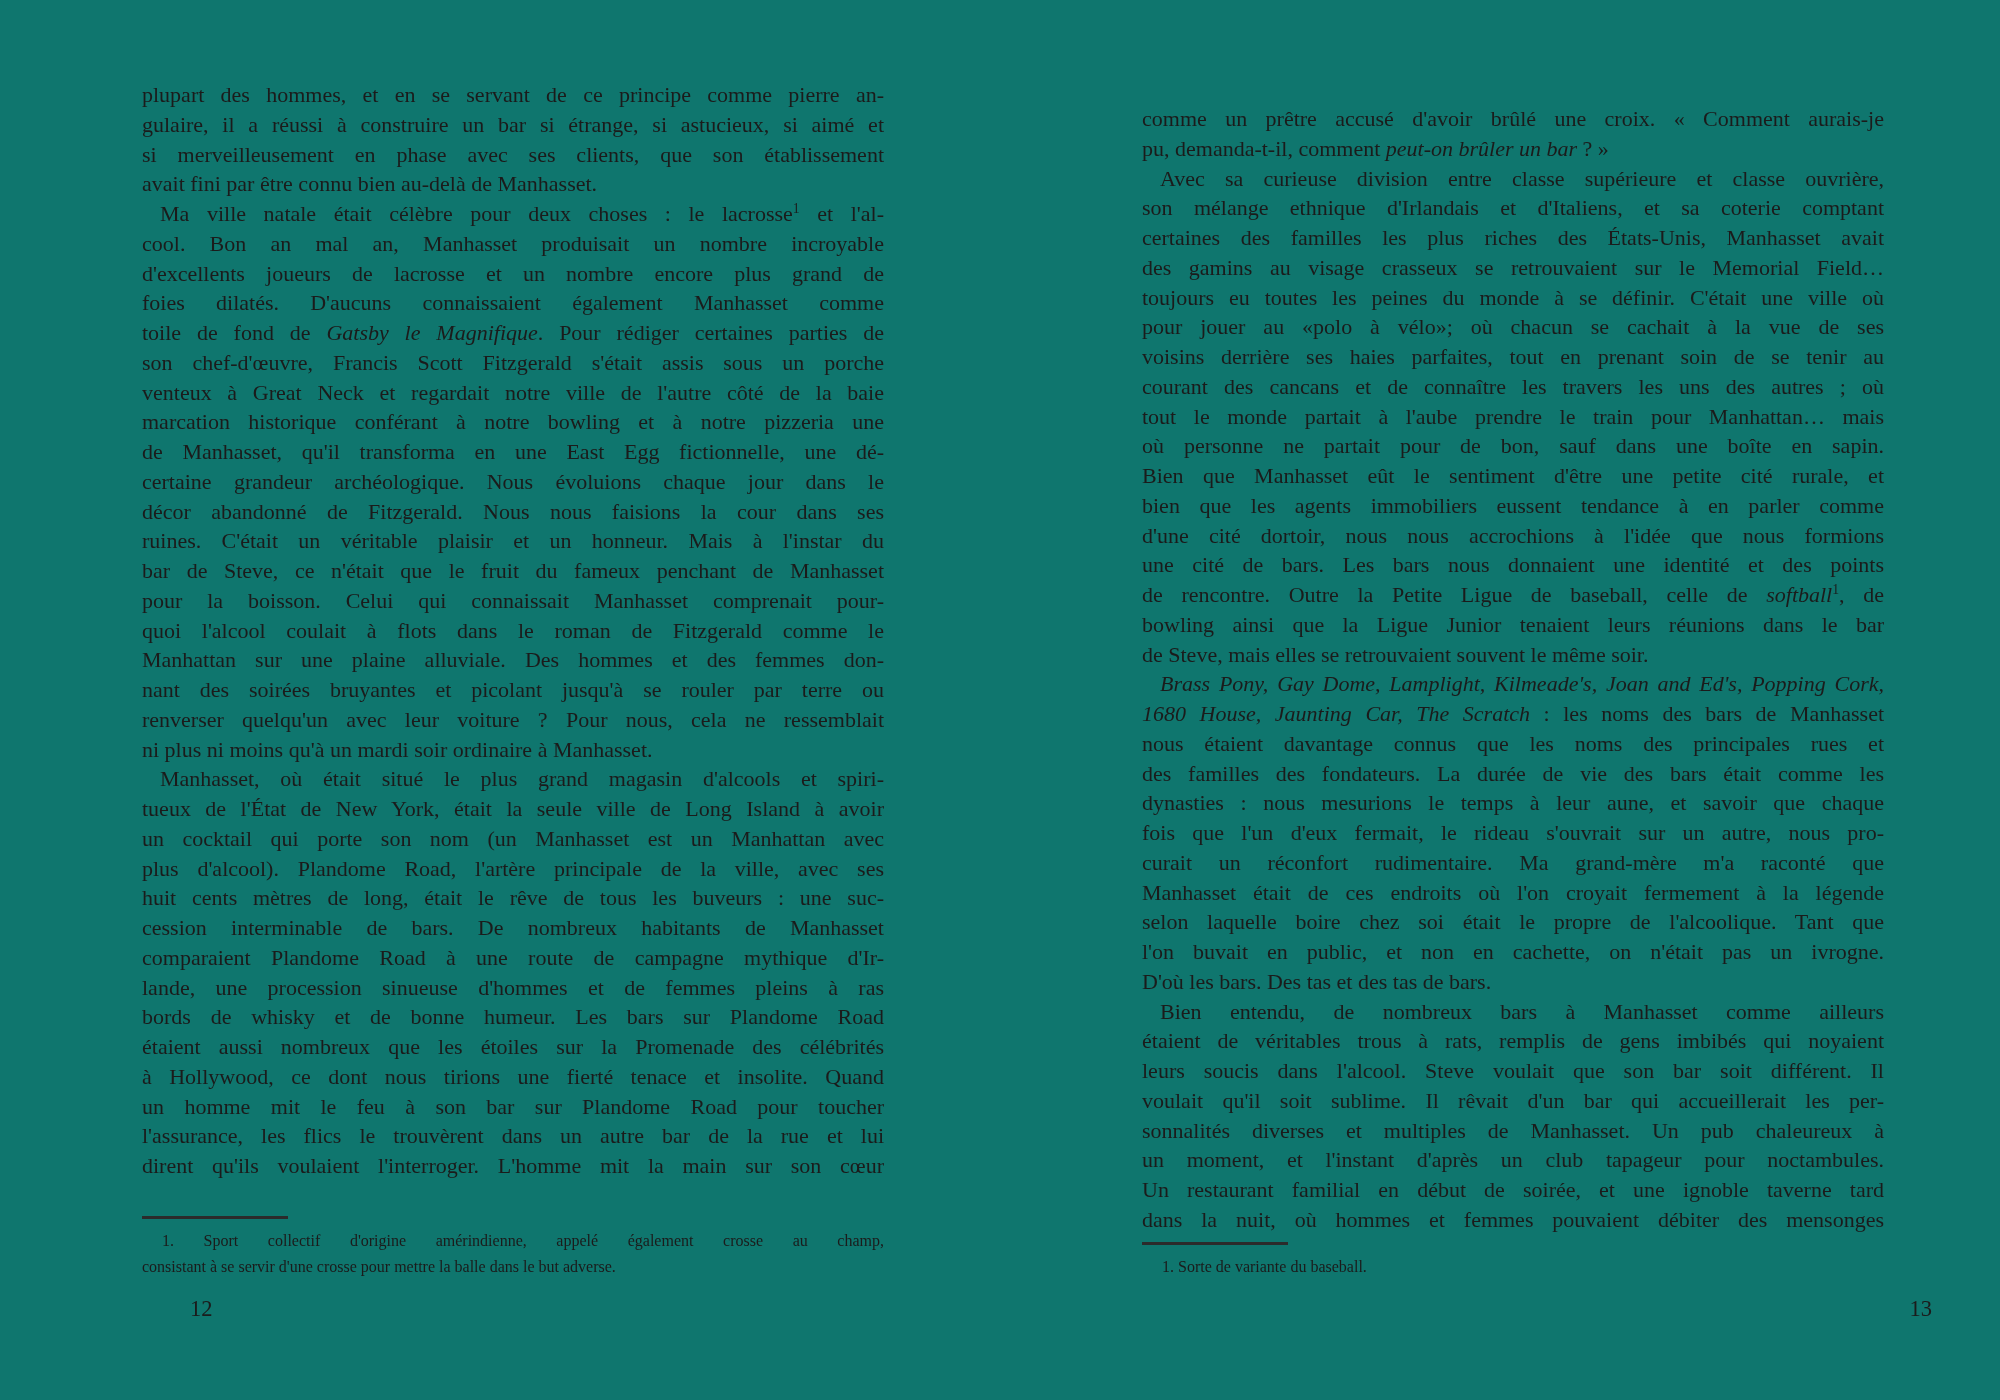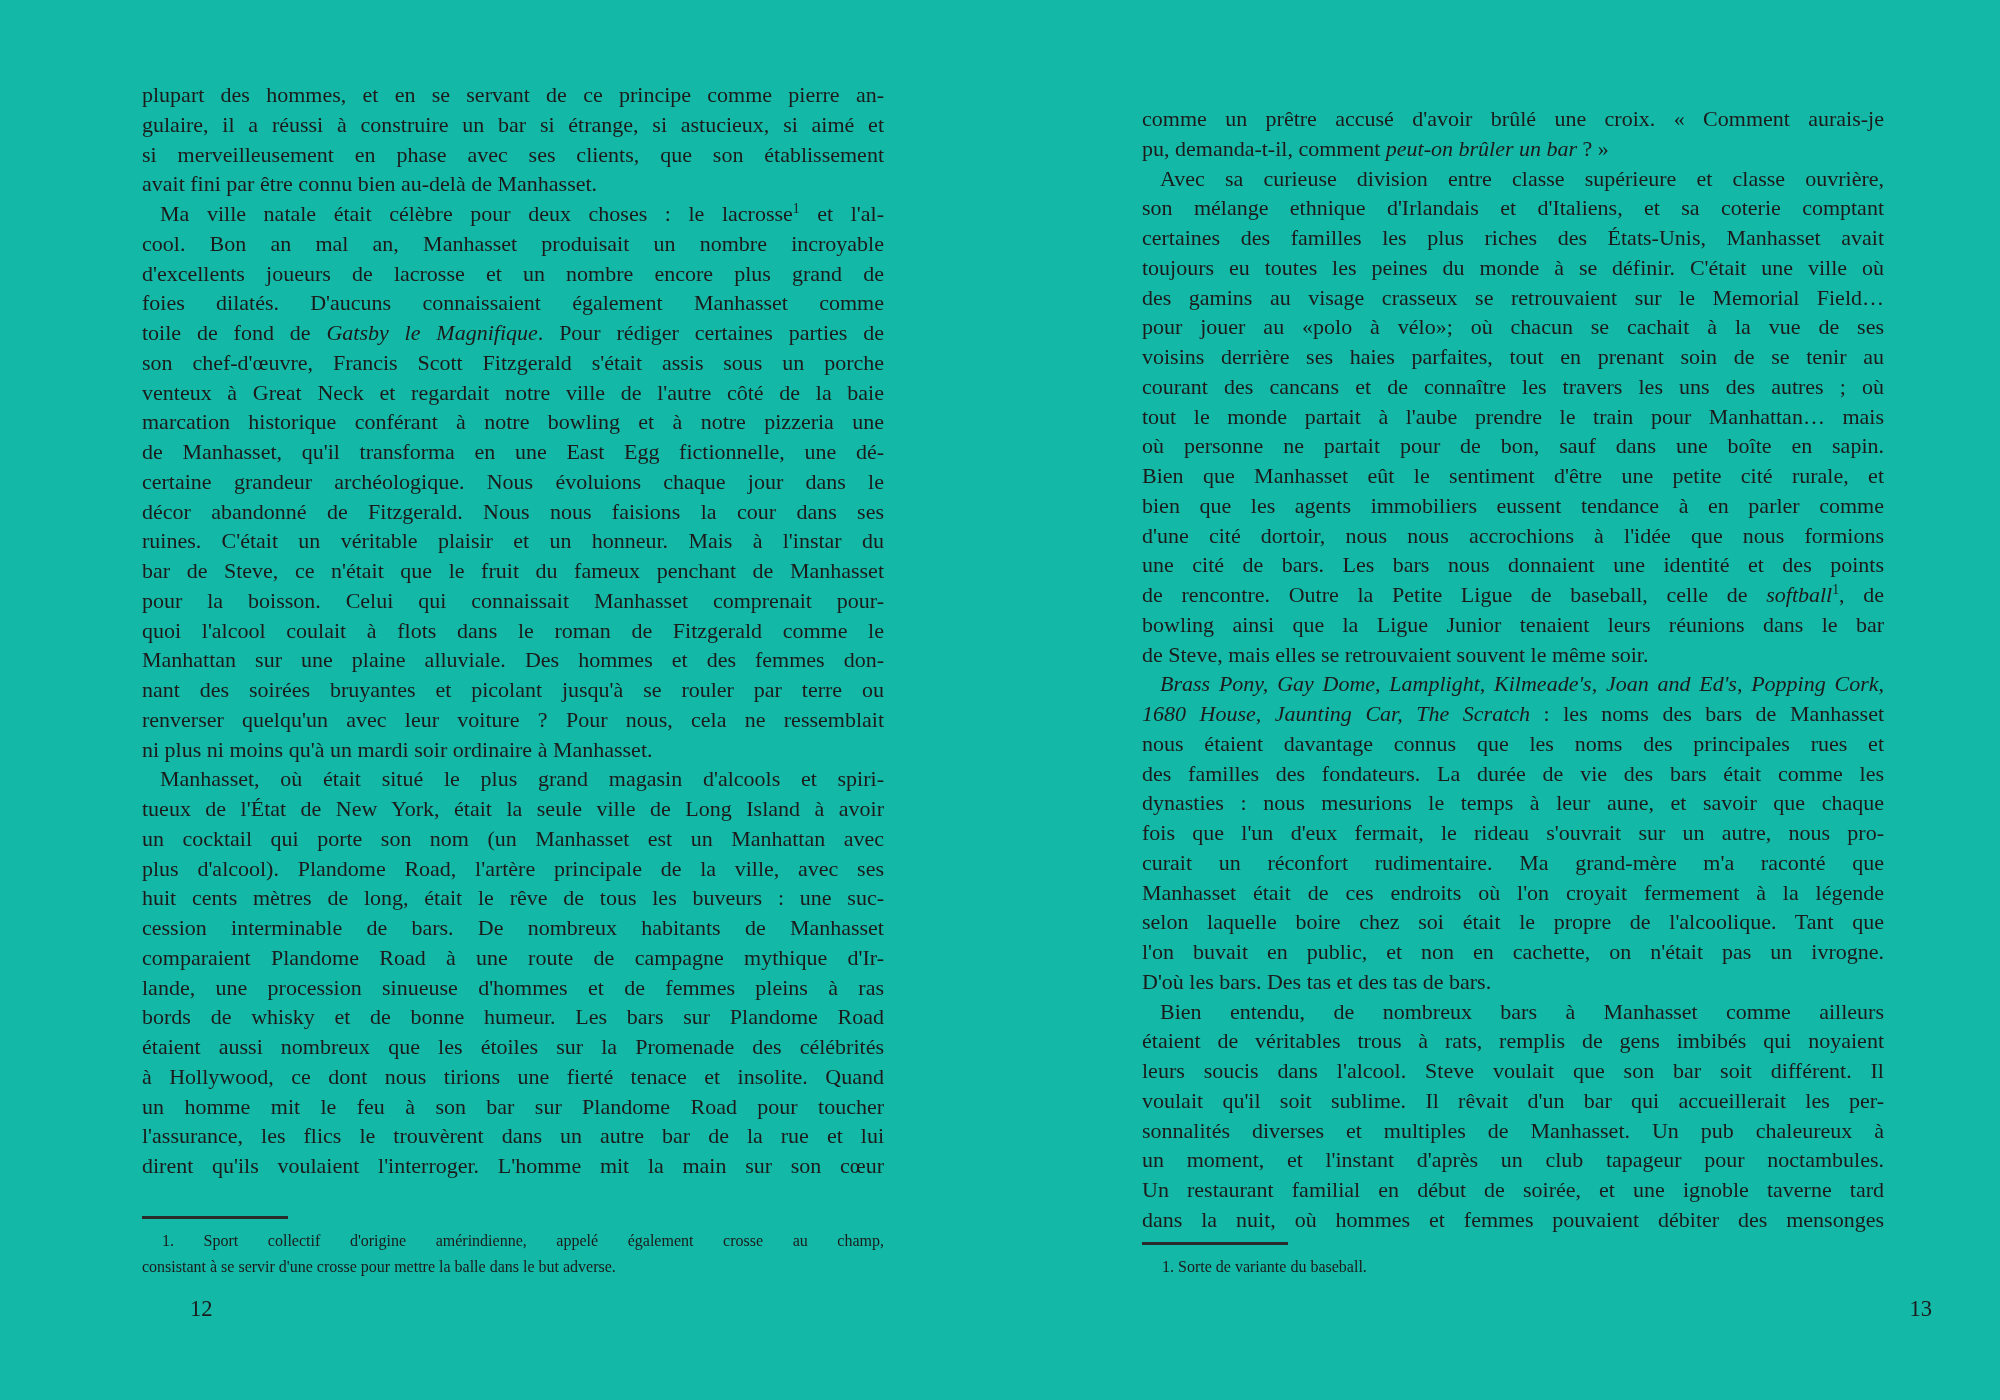--- a/index.html
+++ b/index.html
@@ -5,21 +5,21 @@
   html, body {
     margin: 0;
     padding: 0;
     background: #ffffff;
     width: 2000px;
     height: 1400px;
     position: relative;
     font-family: "Liberation Serif", "DejaVu Serif", serif;
     color: #1b1b1b;
   }
-  .spread { position: absolute; inset: 0; background: #14b8a6; text-decoration: underline; }
+  .spread { position: absolute; inset: 0; background: #0f766e; text-decoration: underline; }
   .text-block { position: absolute; width: 742px; }
   .body-lines .tline {
     font-size: 22px;
     line-height: 29.75px;
     height: 29.75px;
     text-align: justify;
     text-align-last: justify;
     white-space: nowrap;
   }
   .footnote-lines .tline {
@@ -109,22 +109,22 @@
     <div id="left-num" class="page-number">12</div>
   </div>
 
   <div>
     <div id="right-body" class="text-block body-lines">
         <div class="tline">comme un prêtre accusé d'avoir brûlé une croix. « Comment aurais-je</div>
         <div class="tline lastline">pu, demanda-t-il, comment <span class="italic">peut-on brûler un bar</span> ? »</div>
         <div class="tline indent">Avec sa curieuse division entre classe supérieure et classe ouvrière,</div>
         <div class="tline">son mélange ethnique d'Irlandais et d'Italiens, et sa coterie comptant</div>
         <div class="tline">certaines des familles les plus riches des États-Unis, Manhasset avait</div>
+        <div class="tline">des gamins au visage crasseux se retrouvaient sur le Memorial Field…</div>
         <div class="tline">toujours eu toutes les peines du monde à se définir. C'était une ville où</div>
-        <div class="tline">des gamins au visage crasseux se retrouvaient sur le Memorial Field…</div>
         <div class="tline">pour jouer au «polo à vélo»; où chacun se cachait à la vue de ses</div>
         <div class="tline">voisins derrière ses haies parfaites, tout en prenant soin de se tenir au</div>
         <div class="tline">courant des cancans et de connaître les travers les uns des autres ; où</div>
         <div class="tline">tout le monde partait à l'aube prendre le train pour Manhattan… mais</div>
         <div class="tline">où personne ne partait pour de bon, sauf dans une boîte en sapin.</div>
         <div class="tline">Bien que Manhasset eût le sentiment d'être une petite cité rurale, et</div>
         <div class="tline">bien que les agents immobiliers eussent tendance à en parler comme</div>
         <div class="tline">d'une cité dortoir, nous nous accrochions à l'idée que nous formions</div>
         <div class="tline">une cité de bars. Les bars nous donnaient une identité et des points</div>
         <div class="tline">de rencontre. Outre la Petite Ligue de baseball, celle de <span class="italic">softball</span><span class="sup">1</span>, de</div>

